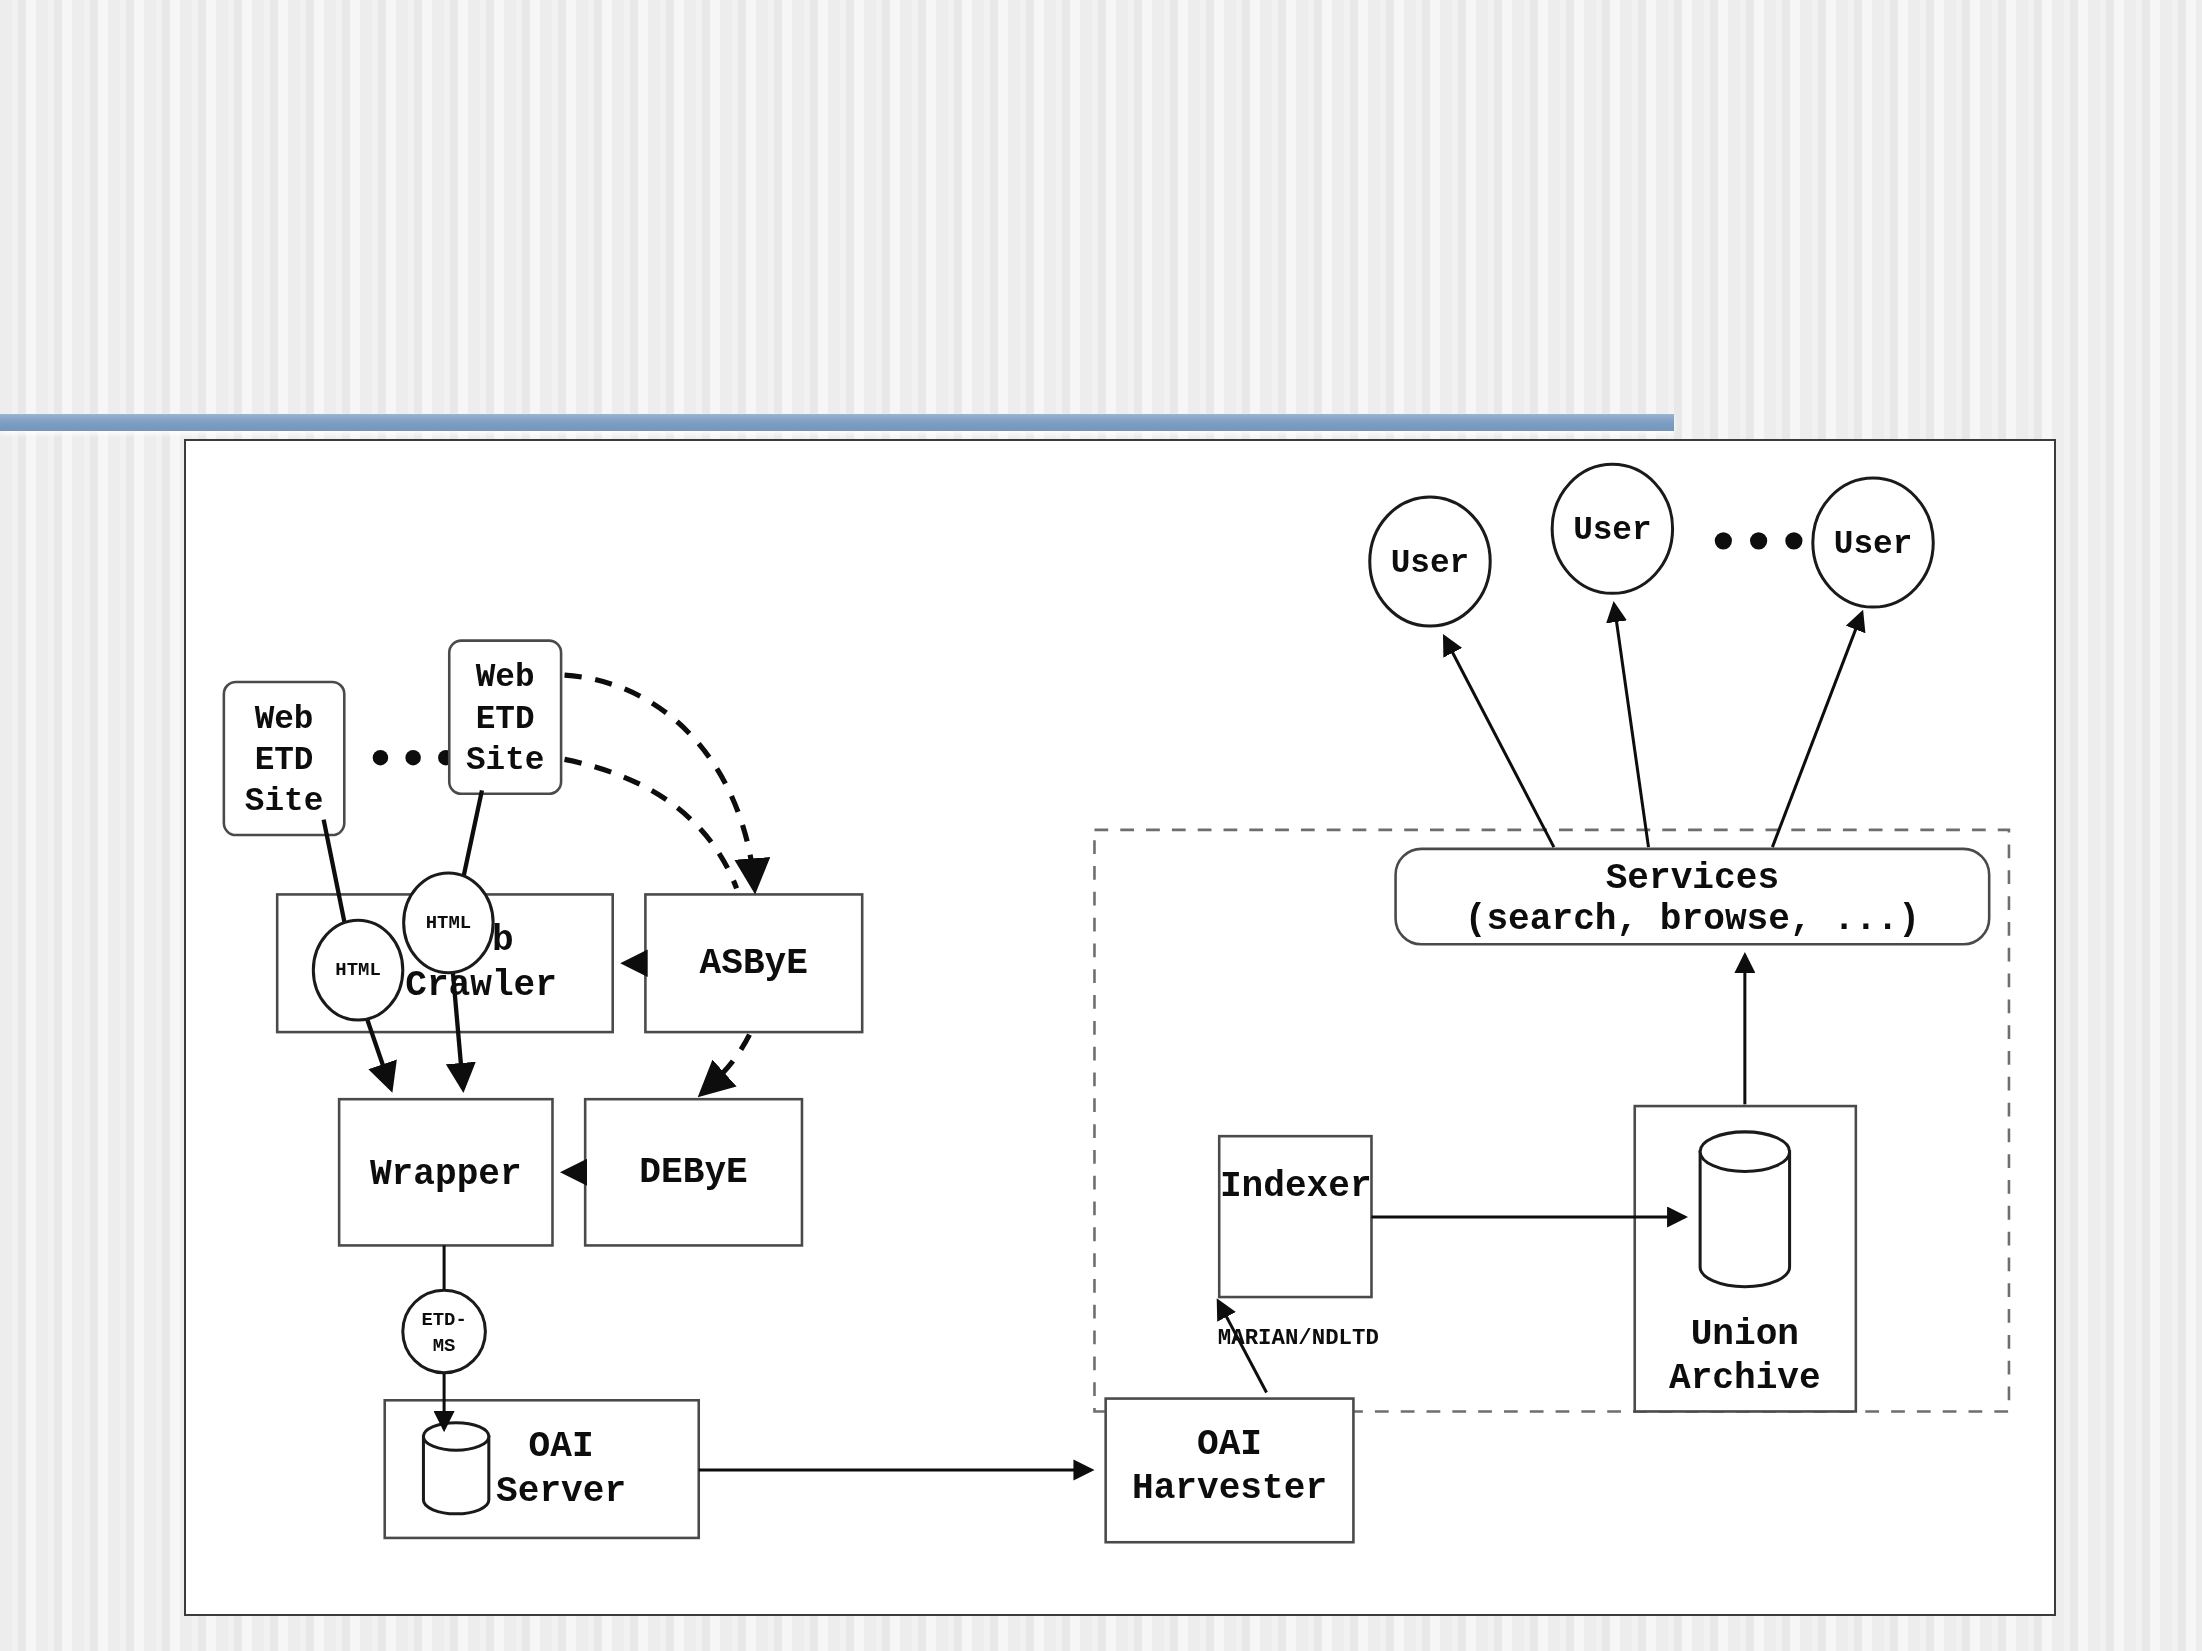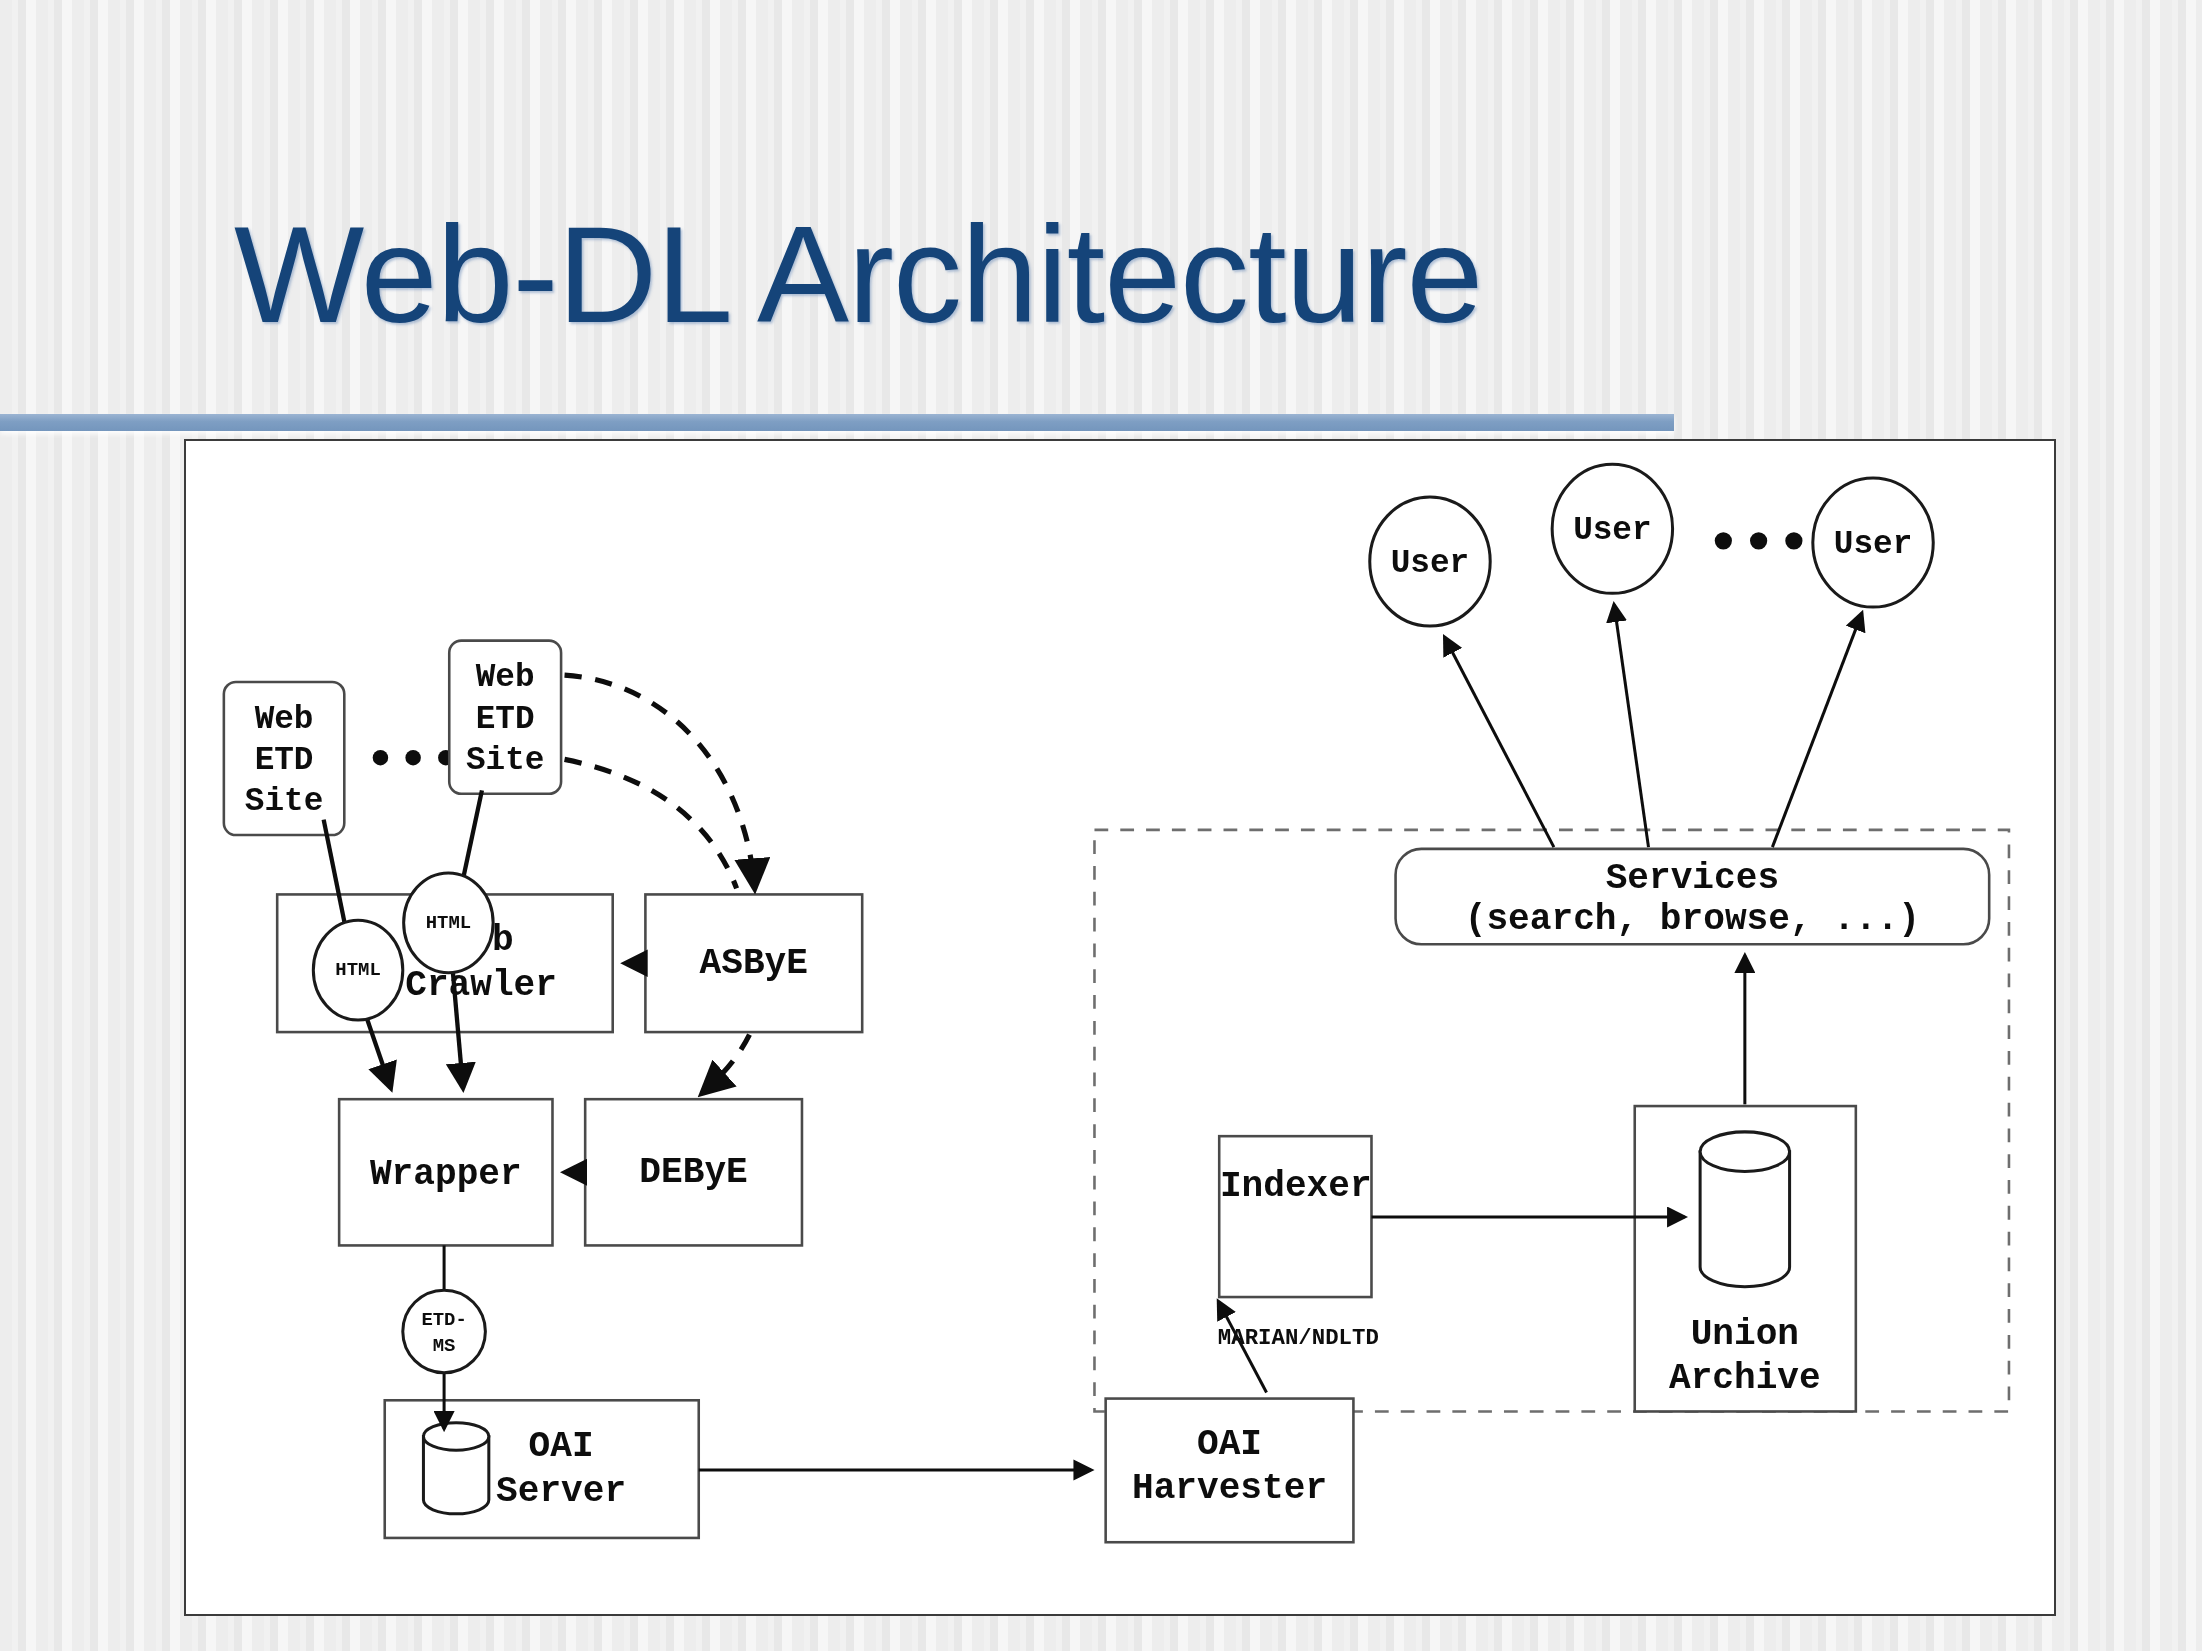--- a/index.html
+++ b/index.html
@@ -141,21 +141,20 @@
   }
   .dot {
     fill: #0d0d0d;
   }
 </style>
 </head>
 <body>
 
 <div id="slide">
 
-  <div id="title">Web-DL Architecture</div>
 
   <div id="title-rule"></div>
 
   <div id="diagram-frame">
 
     <svg id="svg-canvas" viewBox="0 0 2176 1368" xmlns="http://www.w3.org/2000/svg">
 
       <defs>
         <marker id="arrow-solid" viewBox="0 0 12 12" refX="10" refY="6" markerWidth="7" markerHeight="7" orient="auto-start-reverse">
           <path d="M 0 0 L 12 6 L 0 12 z" fill="#0d0d0d"></path>

